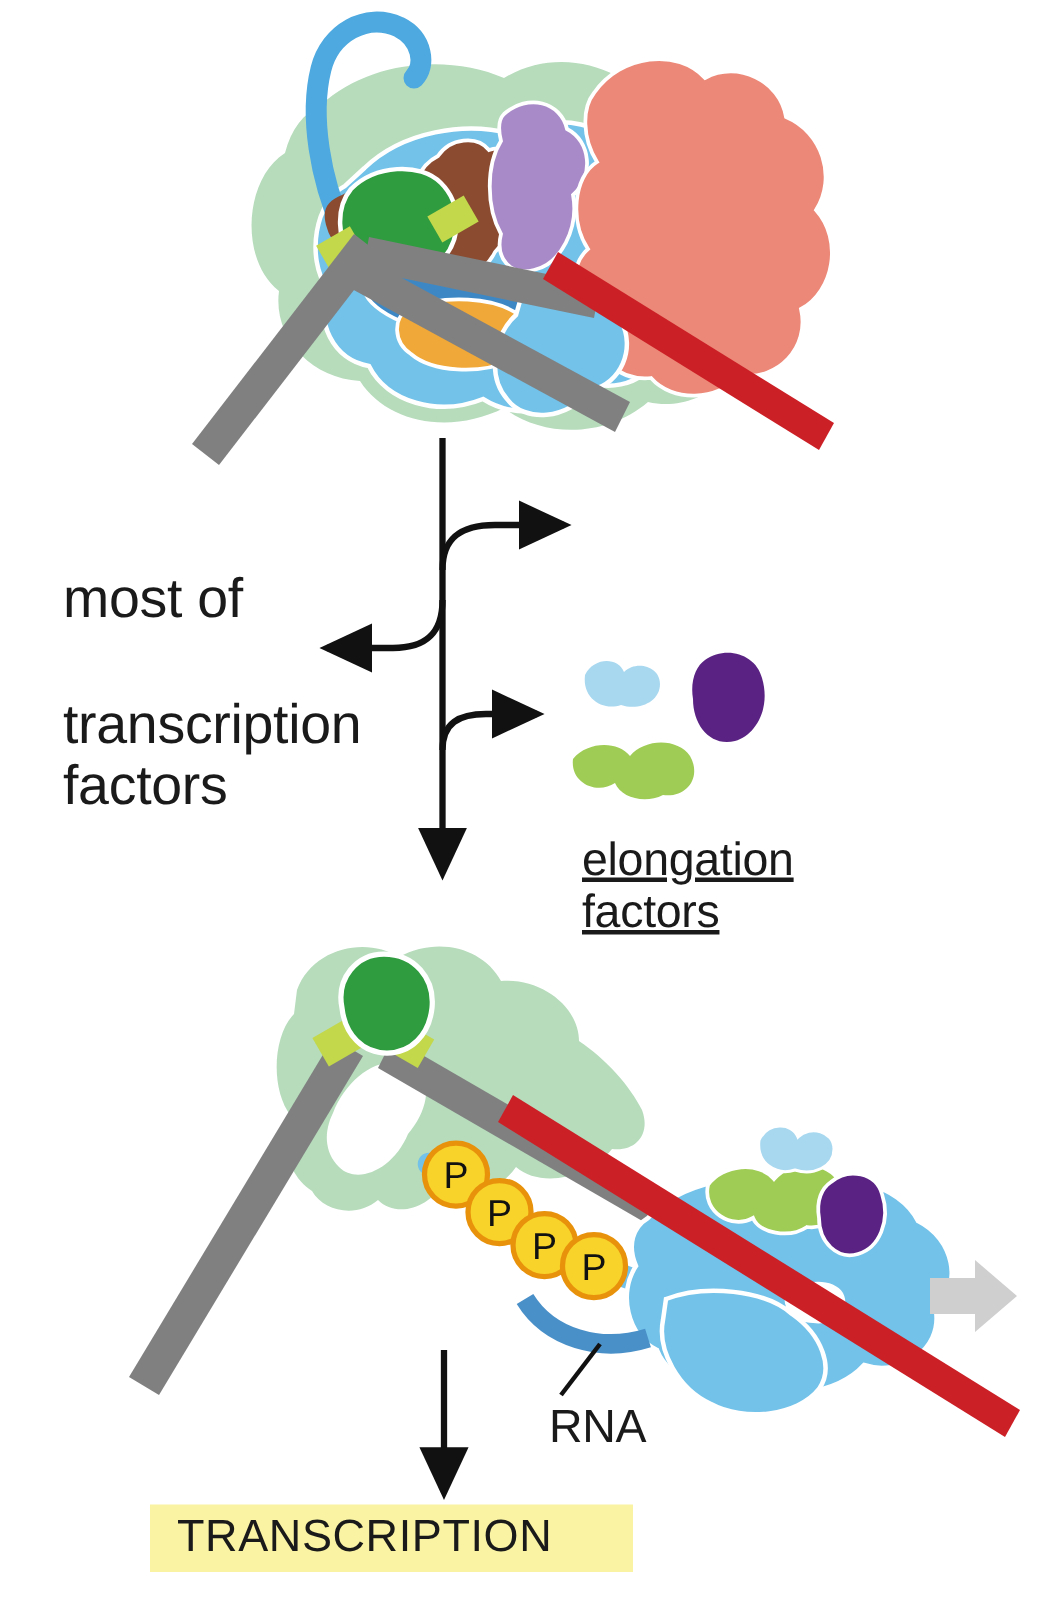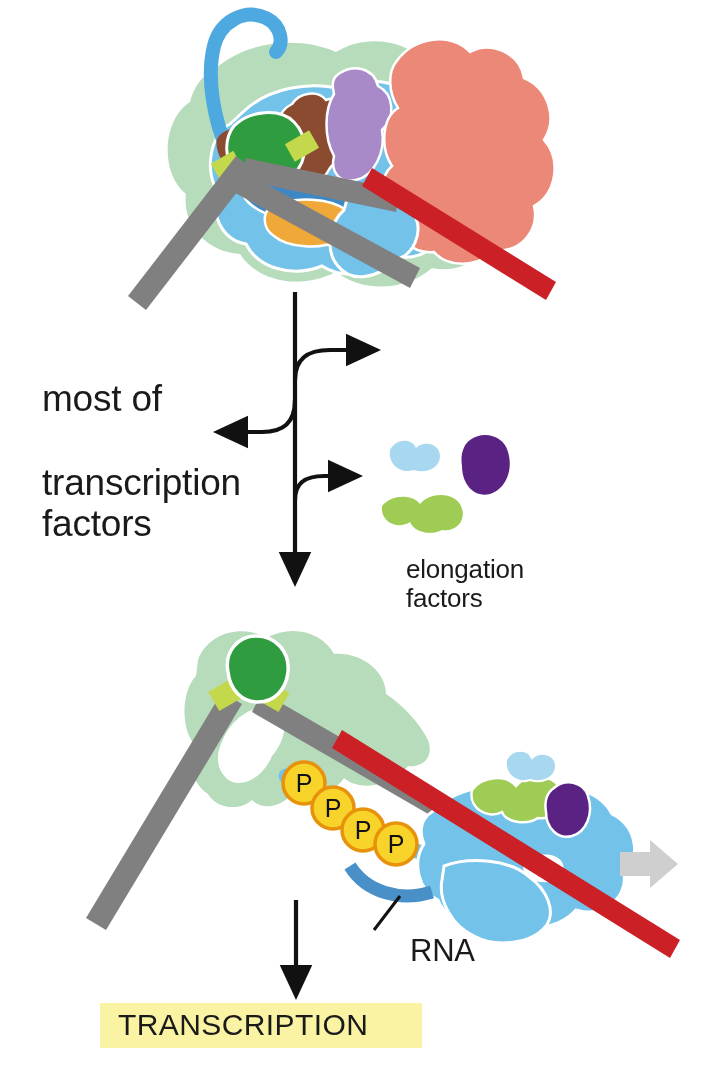--- a/index.html
+++ b/index.html
@@ -16,26 +16,26 @@
   .fig-text{position:absolute;white-space:pre;line-height:1.13;}
   .txt-left{
     left:18px;top:378px;
     font-size:37px;letter-spacing:-0.2px;margin-left:24px;
   }
   .txt-ntp{
     left:392px;top:325px;
     font-size:31px;letter-spacing:-0.2px;
   }
   .txt-elong{
-    left:406px;top:555px;
-    font-size:26px;letter-spacing:-0.2px;
+    left:388px;top:555px;
+    font-size:31px;letter-spacing:-0.2px;text-decoration:underline;
   }
   .txt-rna{
     left:366px;top:933px;
-    font-size:31px;letter-spacing:-0.2px;margin-left:44px;
+    font-size:31px;letter-spacing:-0.2px;
   }
   .txt-transcription{
     left:118px;top:1008px;
     font-size:30px;letter-spacing:0.4px;
   }
   .highlight-band{
     position:absolute;left:100px;top:1003px;
     width:322px;height:45px;
     background:#f9f3a3;
   }

